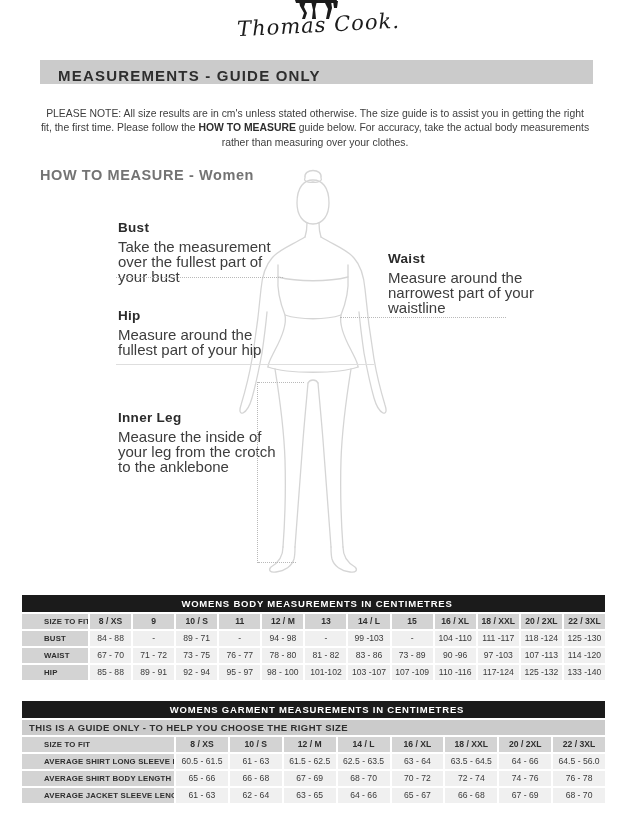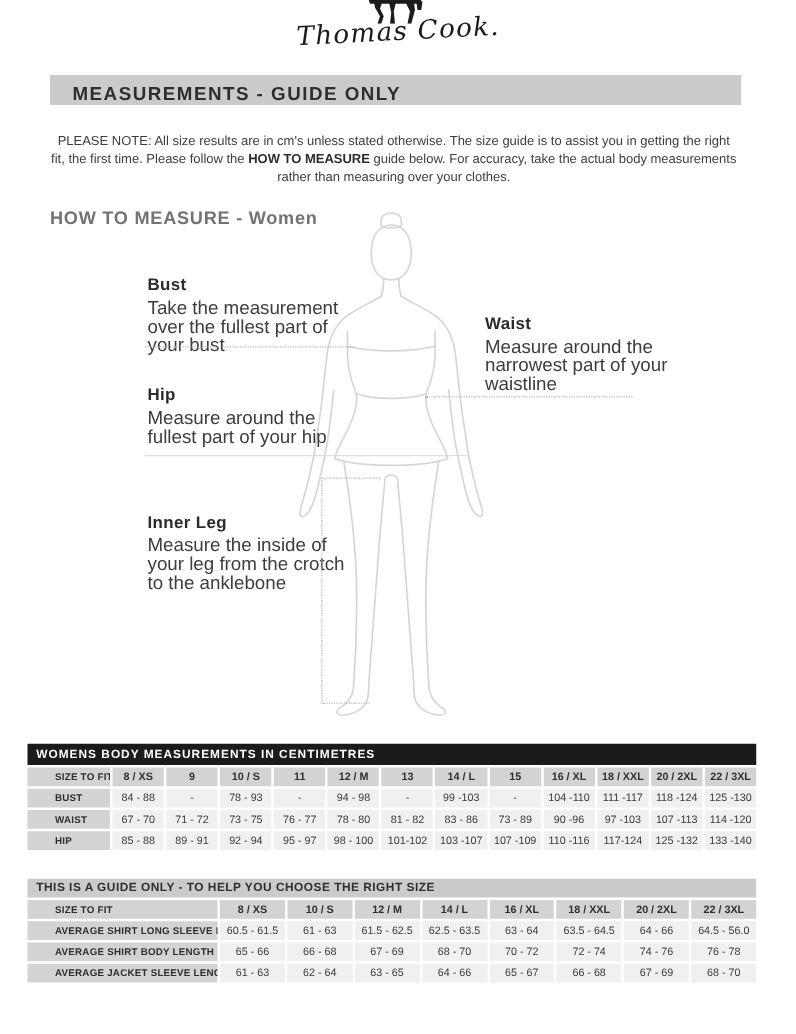--- a/index.html
+++ b/index.html
@@ -65,21 +65,21 @@
   #innerleg-bot { left:258px; top:562px; width:38px; }
 
   
   .stable { position:absolute; left:22px; width:583px; }
   #table1 { top:595px; }
   #table2 { top:701px; }
 
   .t-title {
     height:17px; line-height:17px; background:#1b1b1b; color:#ffffff;
     font-size:9.5px; font-weight:bold; letter-spacing:0.8px; padding-left:7px;
-    white-space:nowrap; overflow:hidden;
+    white-space:nowrap; overflow:hidden;text-align:center;
   }
   .t-subtitle {
     height:15px; line-height:15px; background:#cbcbcb; color:#2e2e2e;
     font-size:9.5px; font-weight:bold; letter-spacing:0.4px; padding-left:7px;
     margin-top:2px; white-space:nowrap; overflow:hidden;
   }
   .t-row { display:grid; column-gap:2px; margin-top:2px; }
   .cell  { height:15px; line-height:15px; font-size:8.6px; white-space:nowrap; overflow:hidden; }
   .cell.label { background:#d3d3d3; font-weight:bold; font-size:7.8px; padding-left:22px; color:#2e2e2e; letter-spacing:0.2px; }
   .cell.head  { background:#d3d3d3; font-weight:bold; text-align:center; color:#2e2e2e; }
@@ -181,21 +181,21 @@
       <div class="cell head">15</div>
       <div class="cell head">16 / XL</div>
       <div class="cell head">18 / XXL</div>
       <div class="cell head">20 / 2XL</div>
       <div class="cell head">22 / 3XL</div>
     </div>
     <div class="t-row" style="grid-template-columns: 66px repeat(12, 1fr);">
       <div class="cell label">BUST</div>
       <div class="cell data">84 - 88</div>
       <div class="cell data">-</div>
-      <div class="cell data">78 - 93</div>
+      <div class="cell data">89 - 71</div>
       <div class="cell data">-</div>
       <div class="cell data">94 - 98</div>
       <div class="cell data">-</div>
       <div class="cell data">99 -103</div>
       <div class="cell data">-</div>
       <div class="cell data">104 -110</div>
       <div class="cell data">111 -117</div>
       <div class="cell data">118 -124</div>
       <div class="cell data">125 -130</div>
     </div>
@@ -224,20 +224,21 @@
       <div class="cell data">101-102</div>
       <div class="cell data">103 -107</div>
       <div class="cell data">107 -109</div>
       <div class="cell data">110 -116</div>
       <div class="cell data">117-124</div>
       <div class="cell data">125 -132</div>
       <div class="cell data">133 -140</div>
     </div>
   </div>
 <div class="stable" id="table2">
+    <div class="t-title">WOMENS GARMENT MEASUREMENTS IN CENTIMETRES</div>
     <div class="t-subtitle">THIS IS A GUIDE ONLY - TO HELP YOU CHOOSE THE RIGHT SIZE</div>
     <div class="t-row" style="grid-template-columns: 152px repeat(8, 1fr);">
       <div class="cell label">SIZE TO FIT</div>
       <div class="cell head">8 / XS</div>
       <div class="cell head">10 / S</div>
       <div class="cell head">12 / M</div>
       <div class="cell head">14 / L</div>
       <div class="cell head">16 / XL</div>
       <div class="cell head">18 / XXL</div>
       <div class="cell head">20 / 2XL</div>

